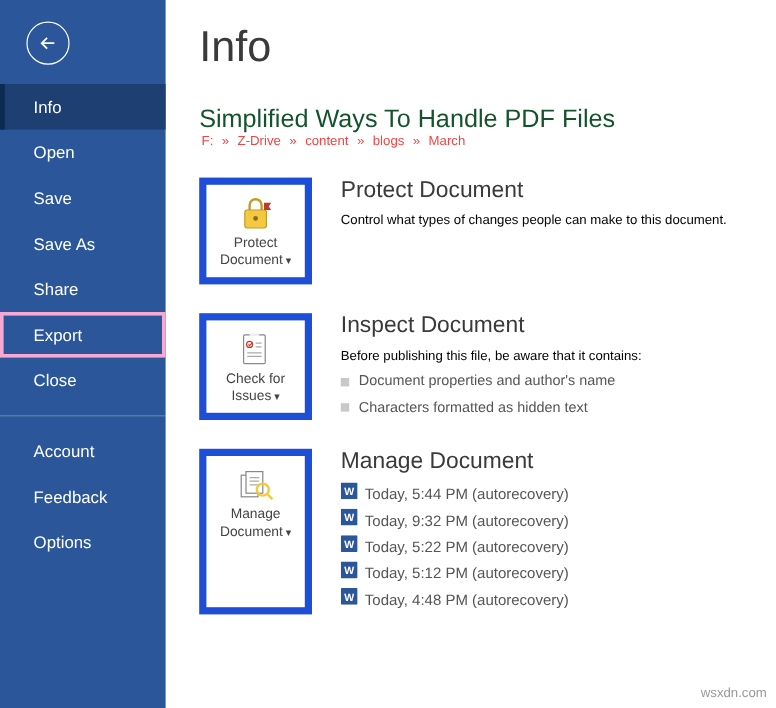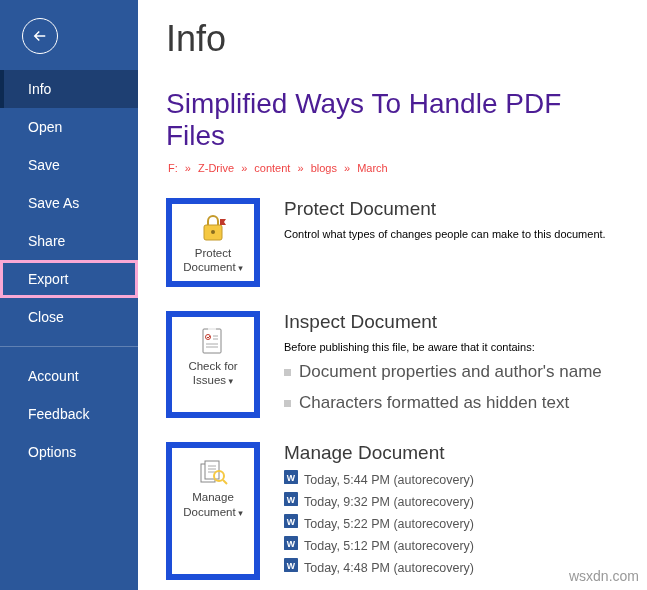--- a/index.html
+++ b/index.html
@@ -9,37 +9,37 @@
 .back { padding:18px 22px 16px; }
 .back-btn { width:36px; height:36px; border:1.5px solid #fff; border-radius:50%; display:flex; align-items:center; justify-content:center; cursor:pointer; }
 .menu { display:flex; flex-direction:column; }
 .mi { padding:11px 28px; font-size:14px; cursor:pointer; position:relative; }
 .mi.sel { background:#1e3f72; }
 .mi.sel::before { content:""; position:absolute; left:0; top:0; bottom:0; width:4px; background:#0d2a52; }
 .mi.hi { border:3px solid #f9a8d4; padding:8px 25px; }
 .divider { height:1px; background:rgba(255,255,255,0.25); margin:10px 0; }
 .main { flex:1; padding:18px 20px 10px 28px; color:#444; overflow:hidden; }
 .title { font-size:36px; font-weight:300; color:#3a3a3a; margin-bottom:28px; }
-.doc { font-size:28px; color:#4c1d95; margin-bottom:10px; }
+.doc { font-size:21px; color:#14532d; margin-bottom:0; }
 .crumb { font-size:11px; color:#ef4444; }
 .crumb span { margin:0 2px; }
 .section { display:flex; gap:24px; margin-top:24px; }
 .btnbox { width:94px; border:6px solid #1d4ed8; background:#fff; display:flex; flex-direction:column; align-items:center; padding:8px 4px 6px; cursor:pointer; }
 .btnbox .ic { height:32px; display:flex; align-items:center; justify-content:center; margin-bottom:2px; }
 .btnbox .lbl { font-size:11.5px; color:#444; text-align:center; line-height:1.25; }
 .btnbox .caret { font-size:9px; color:#444; }
 .info h3 { font-size:19px; color:#3a3a3a; font-weight:400; margin-bottom:6px; }
 .info p { font-size:11px; color:#000000; line-height:1.5; }
 .info ul { list-style:none; padding:0; margin-top:2px; }
-.info li { font-size:17px; color:#555; line-height:1.8; display:flex; align-items:center; gap:8px; }
+.info li { font-size:12px; color:#555; line-height:1.8; display:flex; align-items:center; gap:8px; }
 .bullet { display:inline-block; width:7px; height:7px; background:#c8c8c8; flex-shrink:0; }
 .vlist { list-style:none; padding:0; margin-top:4px; }
 .vlist li { display:flex; align-items:center; gap:6px; font-size:12.5px; color:#555; line-height:1.75; }
 .wicon { width:14px; height:14px; flex-shrink:0; }
-.watermark { position:absolute; bottom:6px; right:8px; font-size:14px; color:#999; }
+.watermark { position:absolute; bottom:6px; right:8px; font-size:11px; color:#999; }
 </style>
 </head>
 <body>
 
 <div class="app">
   <div class="side">
     <div class="back">
       <div class="back-btn">
         <svg width="18" height="18" viewBox="0 0 24 24" fill="none" stroke="#fff" stroke-width="2">
             <path d="M19 12H5M11 6l-6 6 6 6"></path>

